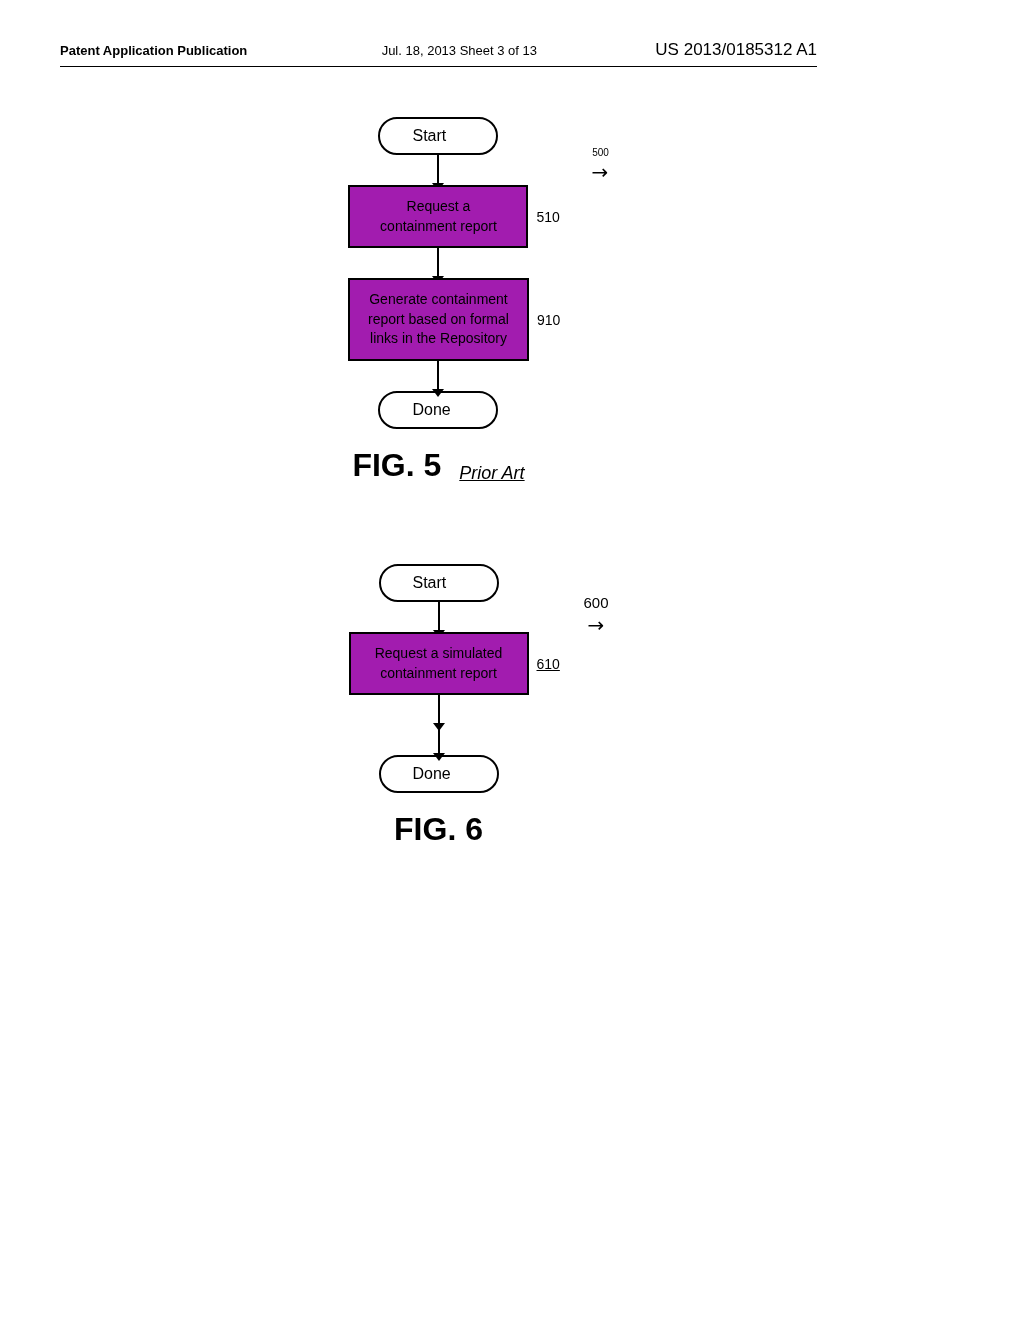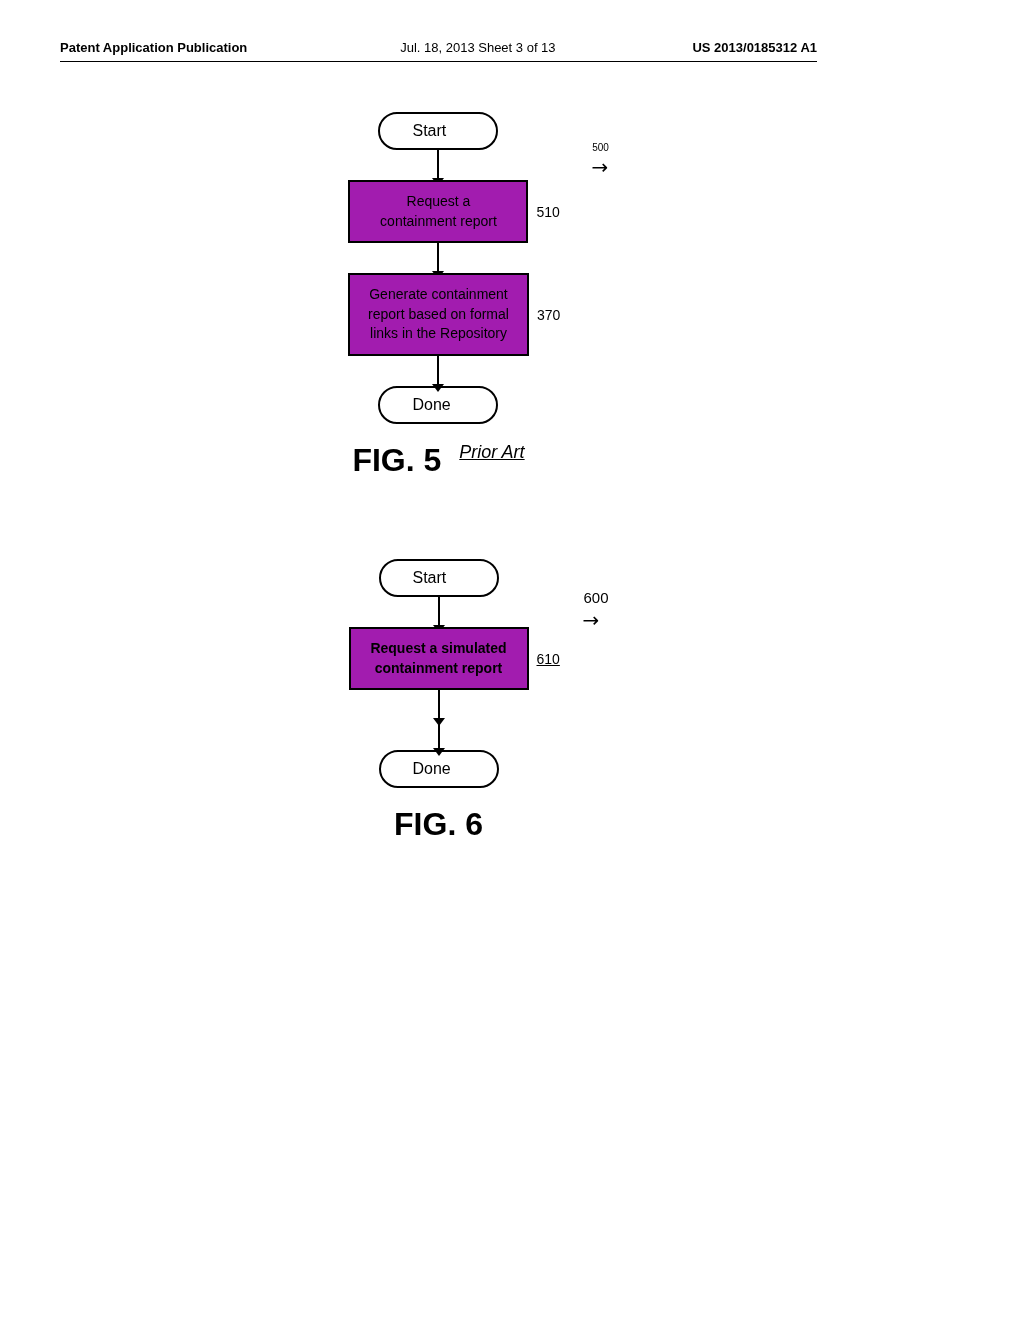--- a/index.html
+++ b/index.html
@@ -28,22 +28,22 @@
     }
     .header-left {
       font-size: 13px;
       font-weight: bold;
     }
     .header-center {
       font-size: 13px;
       margin-left: 16px;
     }
     .header-right {
-      font-size: 13px;
-      font-weight: bold;
+      font-size: 17px;
+      font-weight: normal;
     }
     .diagram-section {
       display: flex;
       flex-direction: column;
       align-items: center;
       margin-bottom: 80px;
     }
     .flowchart {
       display: flex;
       flex-direction: column;
@@ -85,21 +85,21 @@
       border-right: 6px solid transparent;
       border-top: 8px solid #000;
     }
     .node-row {
       position: relative;
       display: flex;
       align-items: center;
     }
     .fig-label-row {
       display: flex;
-      align-items: flex-start;
+      align-items: flex-end;
       margin-top: 18px;
       gap: 18px;
     }
     .fig-label {
       font-size: 32px;
       font-weight: bold;
     }
     .prior-art-label {
       font-size: 18px;
       text-decoration: underline;
@@ -154,56 +154,56 @@
         </div>
 
         <div class="arrow-down"></div>
 
         <div class="node-row" style="position:relative;align-items:flex-end;">
           <div class="node-process">
             <span style="white-space:pre-line;">Generate containment
 report based on formal
 links in the Repository</span>
           </div>
-          <div style="position:absolute; left:calc(100% + 8px); top:50%; transform:translateY(-50%); font-size:14px;">370</div>
+          <div style="position:absolute; left:calc(100% + 8px); top:50%; transform:translateY(-50%); font-size:14px;">910</div>
         </div>
 
         <div class="arrow-down"></div>
 
         <div class="node-done">
           <span>Done</span>
         </div>
       </div>
     </div>
 
     <div class="fig-label-row">
       <span class="fig-label">FIG. 5</span>
       <span class="prior-art-label">Prior Art</span>
     </div>
   </div>
 
   <div class="diagram-section">
     <div class="section-600">
 
-      <div style="position:absolute; right:-80px; top:30px; display:flex; flex-direction:column; align-items:flex-start;">
+      <div style="position:absolute; right:-80px; top:30px; display:flex; flex-direction:column; align-items:center;">
         <span style="font-size:15px;">600</span>
         <span style="font-size:20px; transform: rotate(45deg) scaleX(-1); display:inline-block; margin-top:2px;">↖</span>
       </div>
 
       <div class="flowchart">
 
         <div class="node-start">
           <span>Start</span>
         </div>
 
         <div class="arrow-down"></div>
 
         <div class="node-row" style="position:relative;">
           <div class="node-process">
-            <span style="white-space:pre-line;font-weight:bold;">Request a simulated
+            <span style="white-space:pre-line;">Request a simulated
 containment report</span>
           </div>
           <div style="position:absolute; left:calc(100% + 8px); top:50%; transform:translateY(-50%); font-size:14px;text-decoration:underline;">610</div>
         </div>
 
         <div class="arrow-down"></div>
 
 
         <div class="arrow-down"></div>
 

